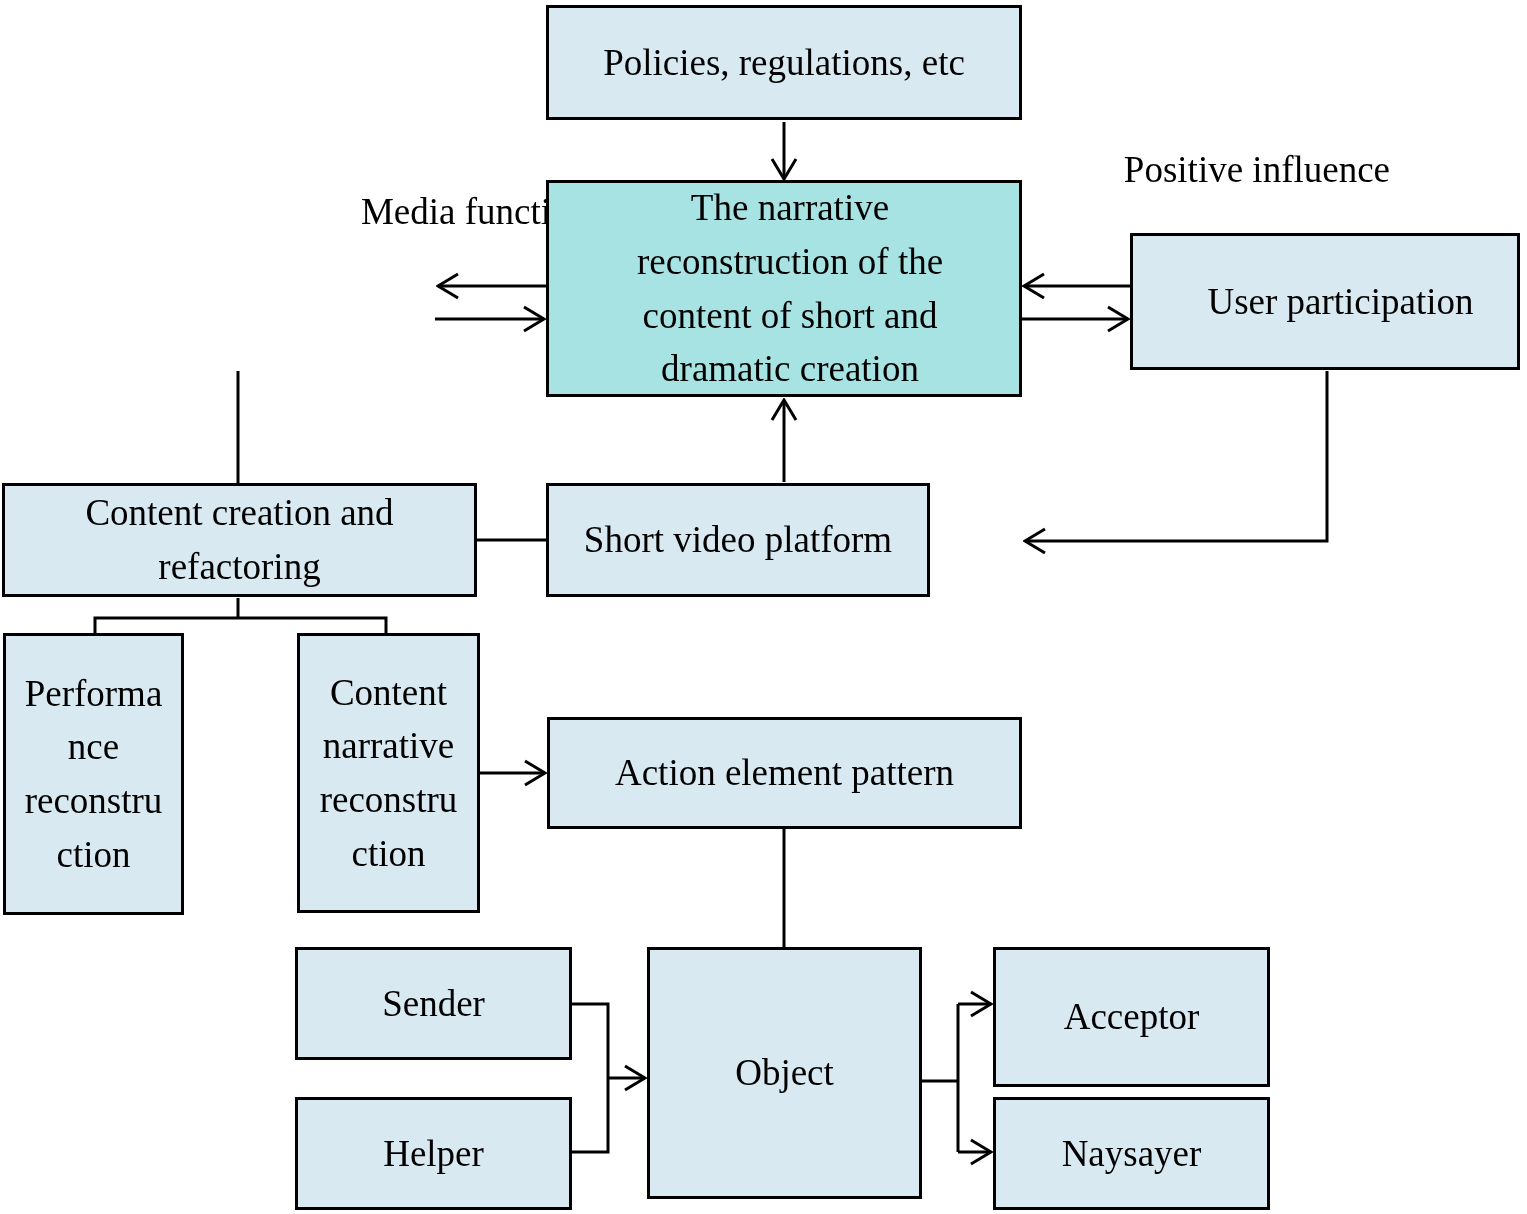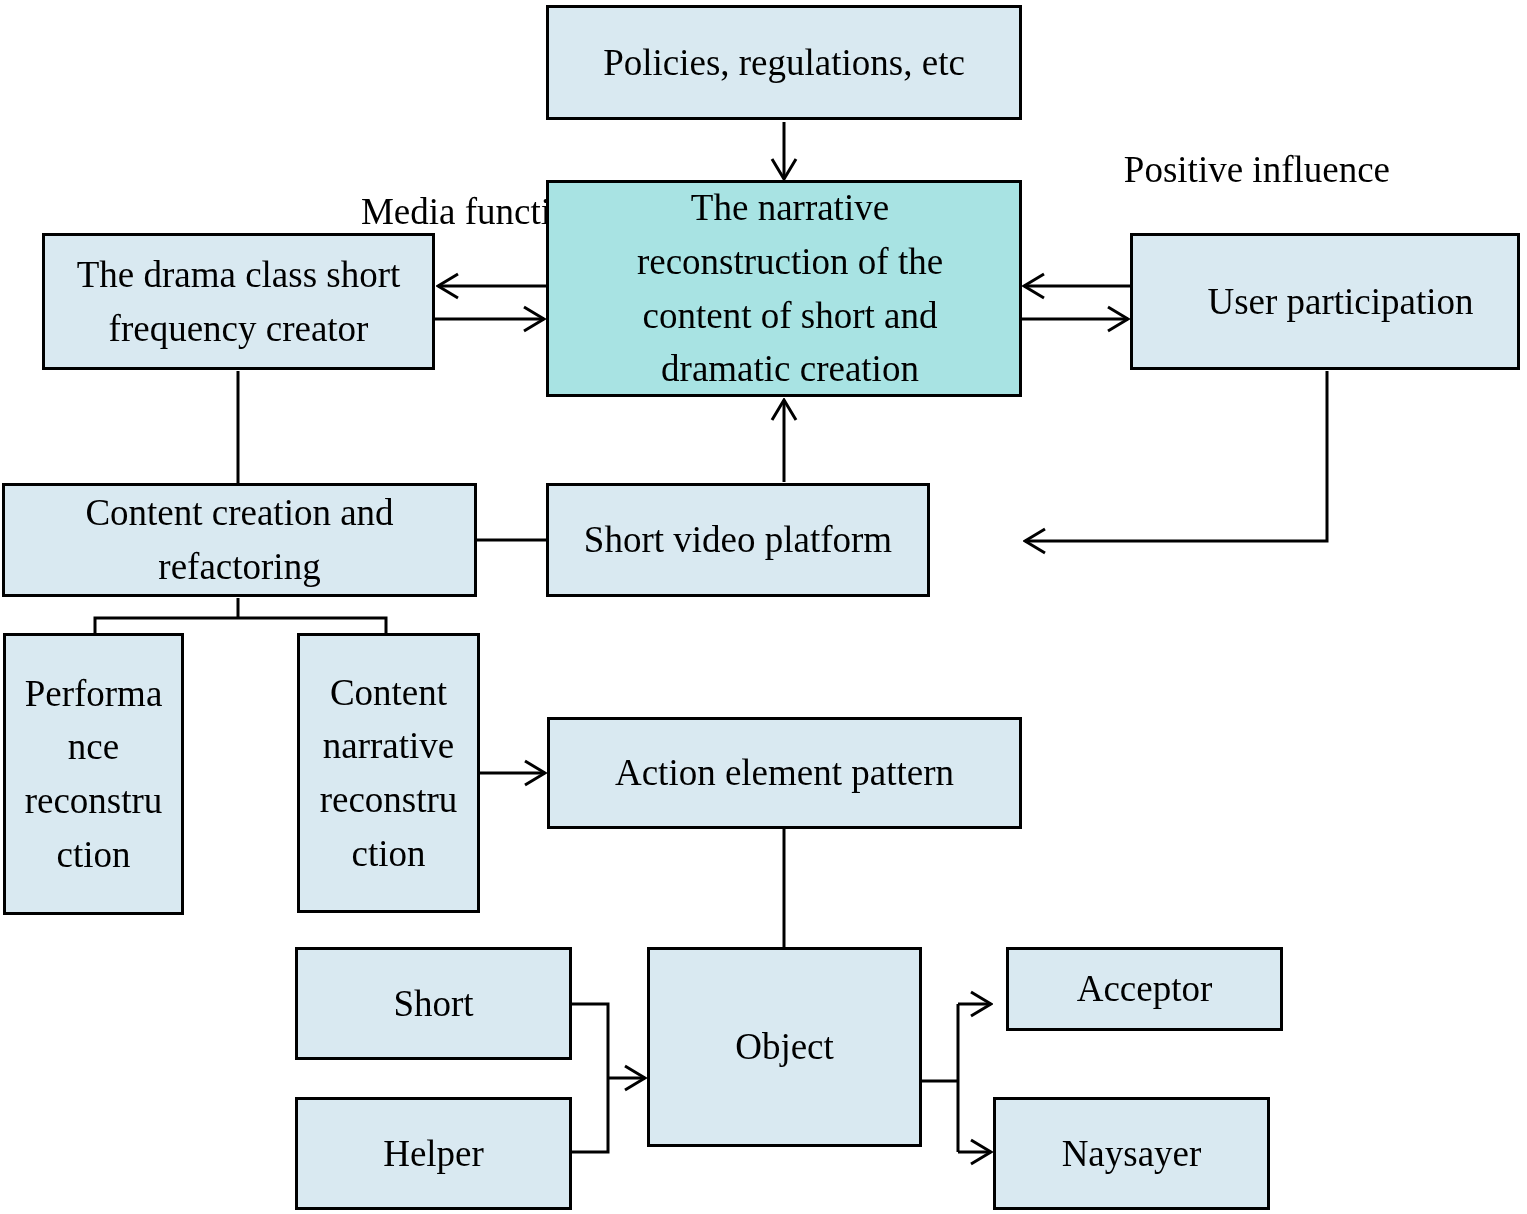--- a/index.html
+++ b/index.html
@@ -70,24 +70,20 @@
     <span class="node-label">Policies, regulations, etc</span>
   </div>
 
   <div class="node node--highlight" style="left:546px; top:180px; width:476px; height:217px;">
     <span class="node-label">The narrative
 reconstruction of the
 content of short and
 dramatic creation</span>
   </div>
 
-  <div class="node" style="left:42px; top:233px; width:393px; height:137px;">
-    <span class="node-label">The drama class short
-frequency creator</span>
-  </div>
 
   <div class="node" style="left:1130px; top:233px; width:390px; height:137px;padding-left:31px;">
     <span class="node-label">User participation</span>
   </div>
 
   <div class="node" style="left:2px; top:483px; width:475px; height:114px;">
     <span class="node-label">Content creation and
 refactoring</span>
   </div>
 
@@ -107,32 +103,32 @@
 narrative
 reconstru
 ction</span>
   </div>
 
   <div class="node" style="left:547px; top:717px; width:475px; height:112px;">
     <span class="node-label">Action element pattern</span>
   </div>
 
   <div class="node" style="left:295px; top:947px; width:277px; height:113px;">
-    <span class="node-label">Short</span>
+    <span class="node-label">Sender</span>
   </div>
 
   <div class="node" style="left:295px; top:1097px; width:277px; height:113px;">
     <span class="node-label">Helper</span>
   </div>
 
-  <div class="node" style="left:647px; top:947px; width:275px; height:200px;">
+  <div class="node" style="left:647px; top:947px; width:275px; height:252px;">
     <span class="node-label">Object</span>
   </div>
 
-  <div class="node" style="left:993px; top:947px; width:277px; height:84px;margin-left:13px;">
+  <div class="node" style="left:993px; top:947px; width:277px; height:140px;">
     <span class="node-label">Acceptor</span>
   </div>
 
   <div class="node" style="left:993px; top:1097px; width:277px; height:113px;">
     <span class="node-label">Naysayer</span>
   </div>
 
   <svg class="connectors" width="1527" height="1214" viewBox="0 0 1527 1214">
     <defs>
       <marker id="ah" viewBox="-26 -16 28 32" markerWidth="28" markerHeight="32" refX="0" refY="0" orient="auto" markerUnits="userSpaceOnUse">

